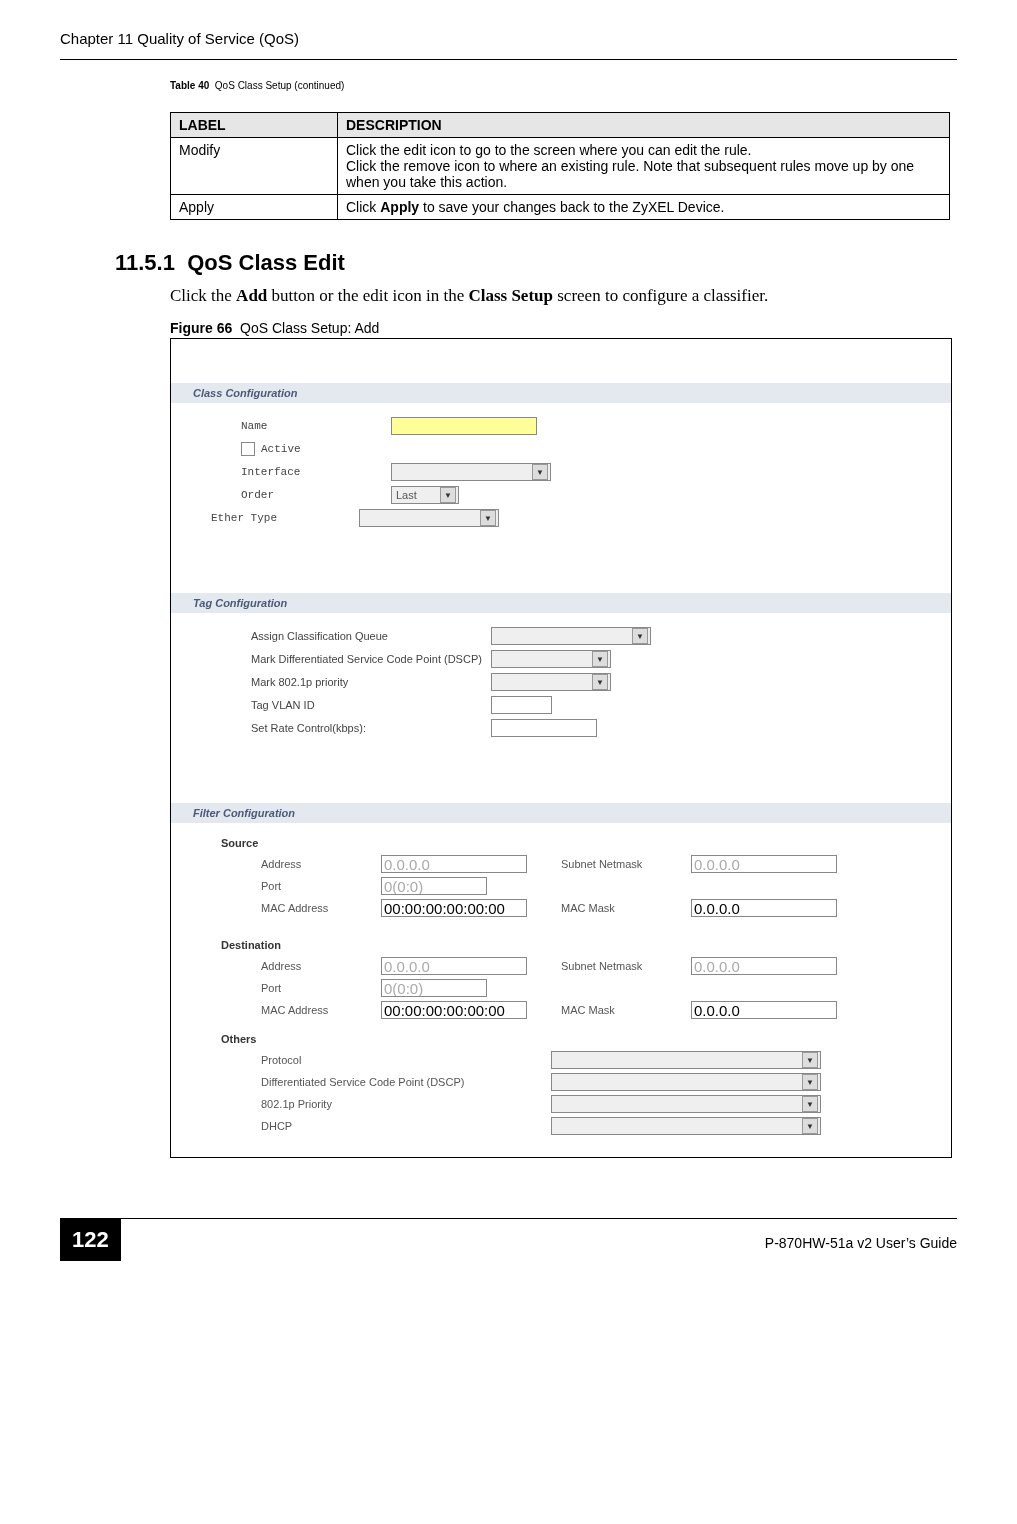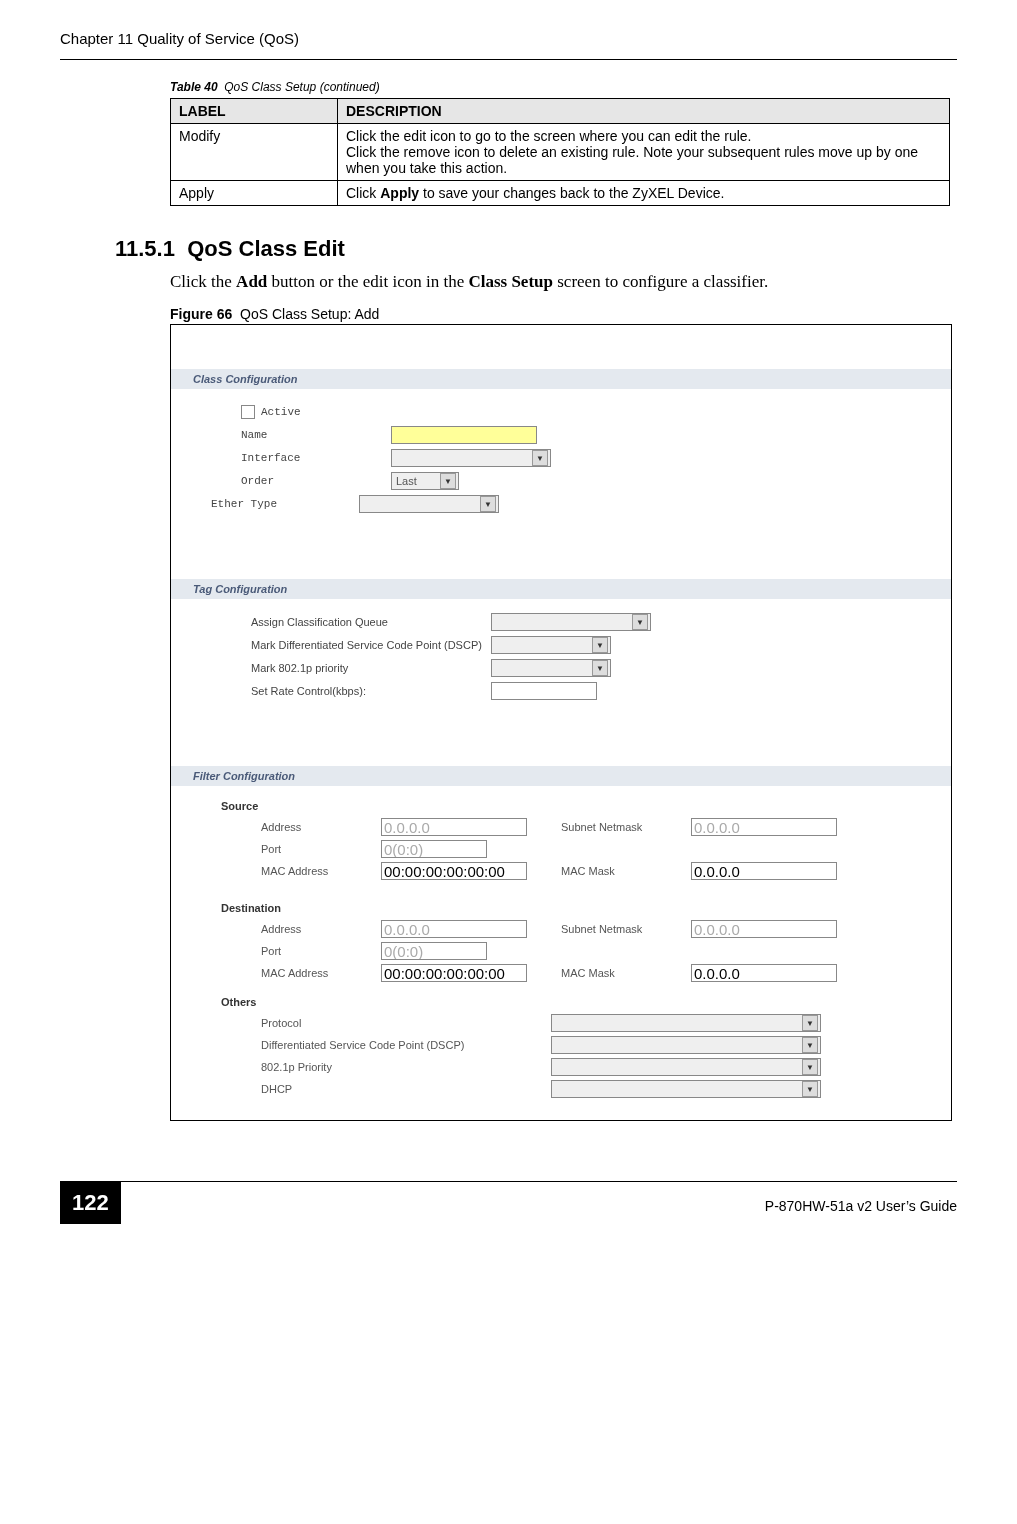--- a/index.html
+++ b/index.html
@@ -22,23 +22,22 @@
     font-size: 15px;
   }
   .table40 {
     border-collapse: collapse;
     width: 780px;
     margin-left: 110px;
     font-size: 14px;
   }
   .table40 caption {
     text-align: left;
-    font-size: 12px;
-    padding-bottom: 4px;
-    font-style: italic;
+    font-size: 10px;
+    padding-bottom: 21px;
   }
   .table40 th, .table40 td {
     border: 1px solid #000;
     padding: 4px 8px;
     text-align: left;
     vertical-align: top;
   }
   .table40 th {
     background: #e6e6e6;
     font-weight: bold;
@@ -181,21 +180,21 @@
     </caption>
     <tbody>
         <tr>
       <th class="col-label">LABEL</th>
       <th>DESCRIPTION</th>
     </tr>
     <tr>
       <td>Modify</td>
       <td>
         <span>Click the edit icon to go to the screen where you can edit the rule.</span><br>
-        <span>Click the remove icon to delete an existing rule. Note your subsequent rules move up by one when you take this action.</span>
+        <span>Click the remove icon to where an existing rule. Note that subsequent rules move up by one when you take this action.</span>
       </td>
     </tr>
     <tr>
       <td>Apply</td>
       <td>Click <b>Apply</b> to save your changes back to the ZyXEL Device.</td>
     </tr>
   </tbody>
     </table>
 
   <h2 class="section">
@@ -208,26 +207,26 @@
 
   <p class="fig-caption">
     <b>Figure 66</b>&nbsp;&nbsp;<span>QoS Class Setup: Add</span>
   </p>
 
   <div class="screenshot">
 
     <div class="section-bar">Class Configuration</div>
     <div class="cfg-block">
       <div class="row">
+        <span class="lbl">Name</span>
+        <input type="text" class="fld fld-yellow" style="">
+      </div>
+      <div class="row">
         <span class="checkbox"></span>
         <span class="lbl" style="width:auto;">Active</span>
-      </div>
-      <div class="row">
-        <span class="lbl">Name</span>
-        <input type="text" class="fld fld-yellow" style="">
       </div>
       <div class="row">
         <span class="lbl">Interface</span>
         <span class="sel sel-160">
             <span></span>
             <span class="arrow">▼</span>
           </span>
       </div>
       <div class="row">
         <span class="lbl">Order</span>
@@ -260,20 +259,24 @@
             <span></span>
             <span class="arrow">▼</span>
           </span>
       </div>
       <div class="row">
           <span class="lbl-wide">Mark 802.1p priority</span>
         <span class="sel sel-120">
             <span></span>
             <span class="arrow">▼</span>
           </span>
+      </div>
+      <div class="row">
+          <span class="lbl-wide">Tag VLAN ID</span>
+        <input type="text" class="fld fld-60" style="">
       </div>
       <div class="row">
           <span class="lbl-wide">Set Rate Control(kbps):</span>
         <input type="text" class="fld fld-100" style="">
       </div>
     </div>
 
     <div class="section-bar">Filter Configuration</div>
     <div class="filter-block">
       <div class="sub-head">Source</div>

